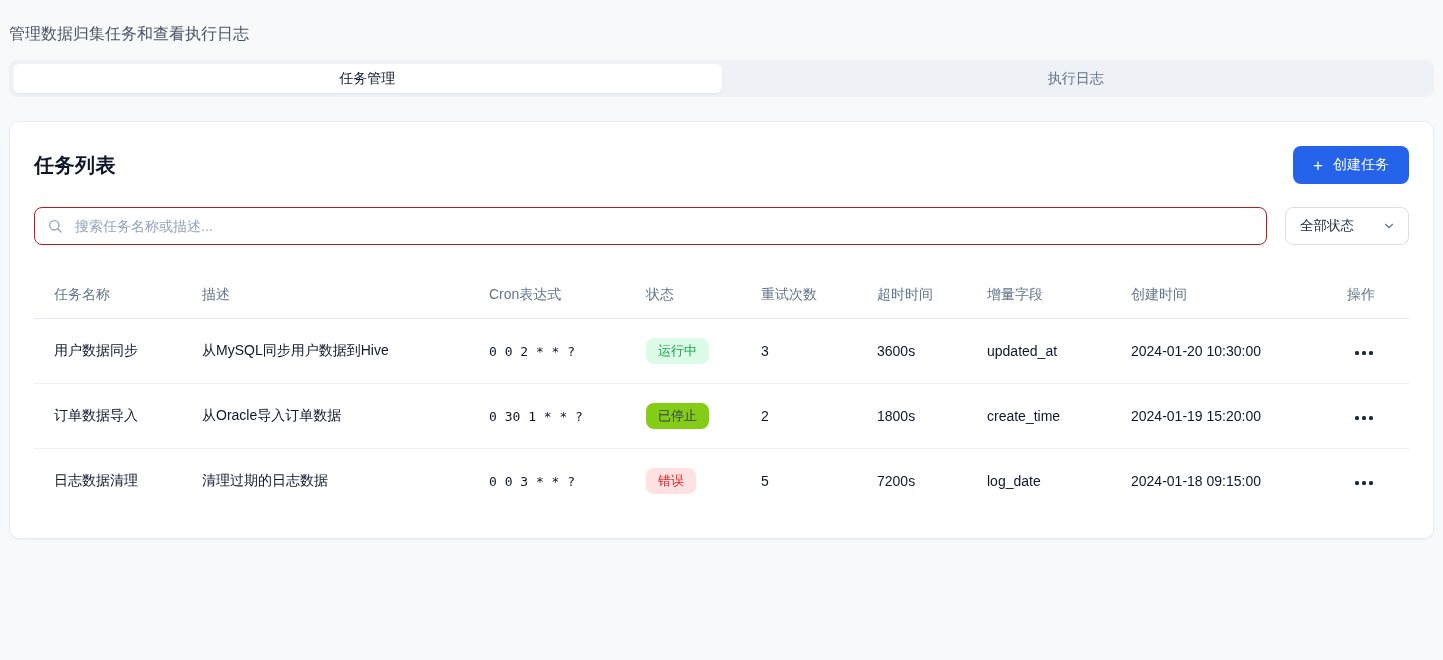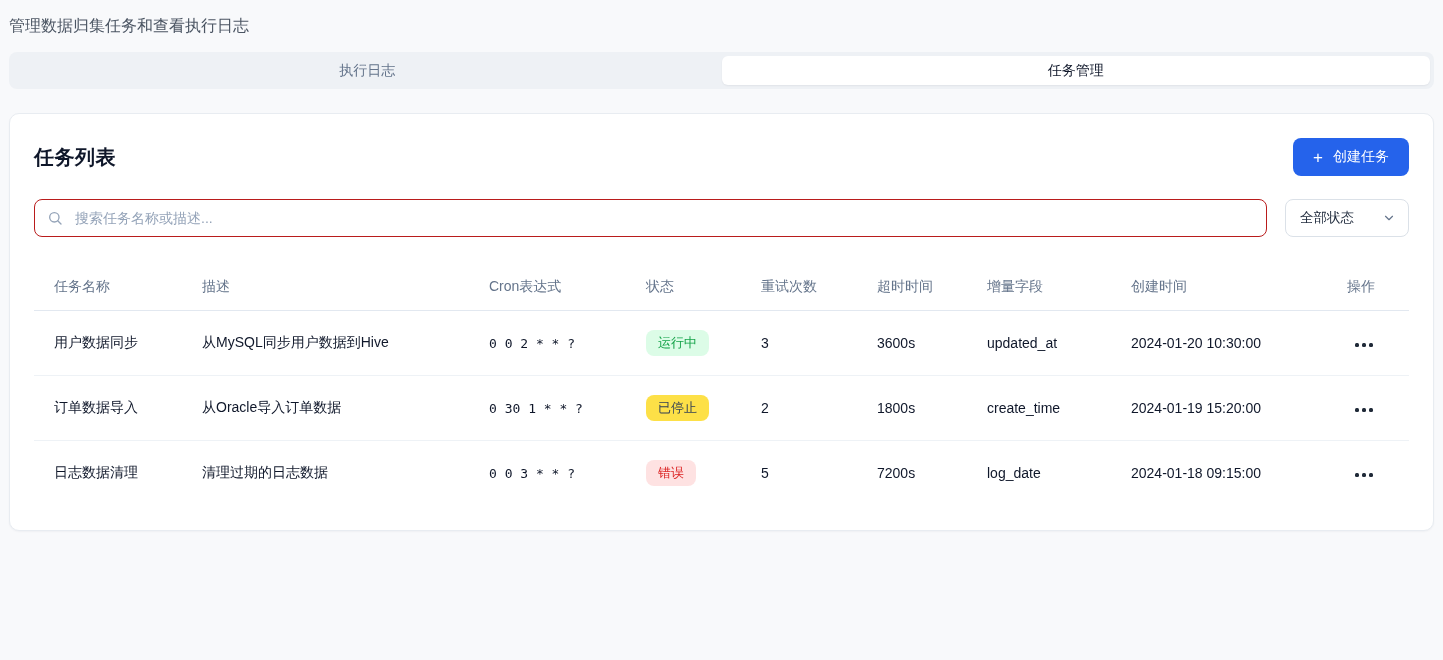--- a/index.html
+++ b/index.html
@@ -7,21 +7,21 @@
   body {
     background: #f8f9fb;
     font-family: "Liberation Sans", sans-serif;
     color: #0f172a;
     overflow: hidden;
   }
   .page { padding: 14px 9px 0 9px; }
 
   
   .page-title { font-size: 24px; font-weight: 700; color: #111827; letter-spacing: 0.5px; }
-  .page-subtitle { margin-top: 2px; font-size: 16px; color: #4b5563; }
+  .page-subtitle { margin-top: 10px; font-size: 16px; color: #4b5563; }
 
   
   .tabbar {
     margin-top: 15px;
     background: #eef1f5;
     border-radius: 8px;
     padding: 4px;
     display: flex;
     height: 37px;
   }
@@ -108,39 +108,39 @@
   th.col-actions, td.col-actions { text-align: right; padding-right: 34px; }
   .cron { font-family: "DejaVu Sans Mono", monospace; font-size: 13px; color: #0f172a; }
   .badge {
     display: inline-block;
     padding: 5px 12px;
     border-radius: 8px;
     font-size: 13px;
     line-height: 1.2;
   }
   .badge--running { background: #dcfce7; color: #16a34a; }
-  .badge--stopped { background: #fde047; color: #334155; text-align: right; }
+  .badge--stopped { background: #84cc16; color: #334155; text-align: right; }
   .badge--error   { background: #fee2e2; color: #dc2626; }
   .more-btn {
     background: none; border: none; cursor: pointer;
     display: inline-flex; gap: 3px; align-items: center;
     padding: 6px 2px;
   }
   .more-btn .dot { width: 4px; height: 4px; border-radius: 1.5px; background: #1f2937; display: block; }
 </style>
 </head>
 <body>
 
 <div class="page">
 
   <div class="page-subtitle">管理数据归集任务和查看执行日志</div>
 
   <div class="tabbar">
+    <div class="tab active">任务管理</div>
     <div class="tab">执行日志</div>
-    <div class="tab active">任务管理</div>
   </div>
 
   <div class="card">
 
     <div class="card-head">
       <div class="card-title">任务列表</div>
       <button class="create-btn">
         <span class="plus">+</span>
         <span>创建任务</span>
       </button>

